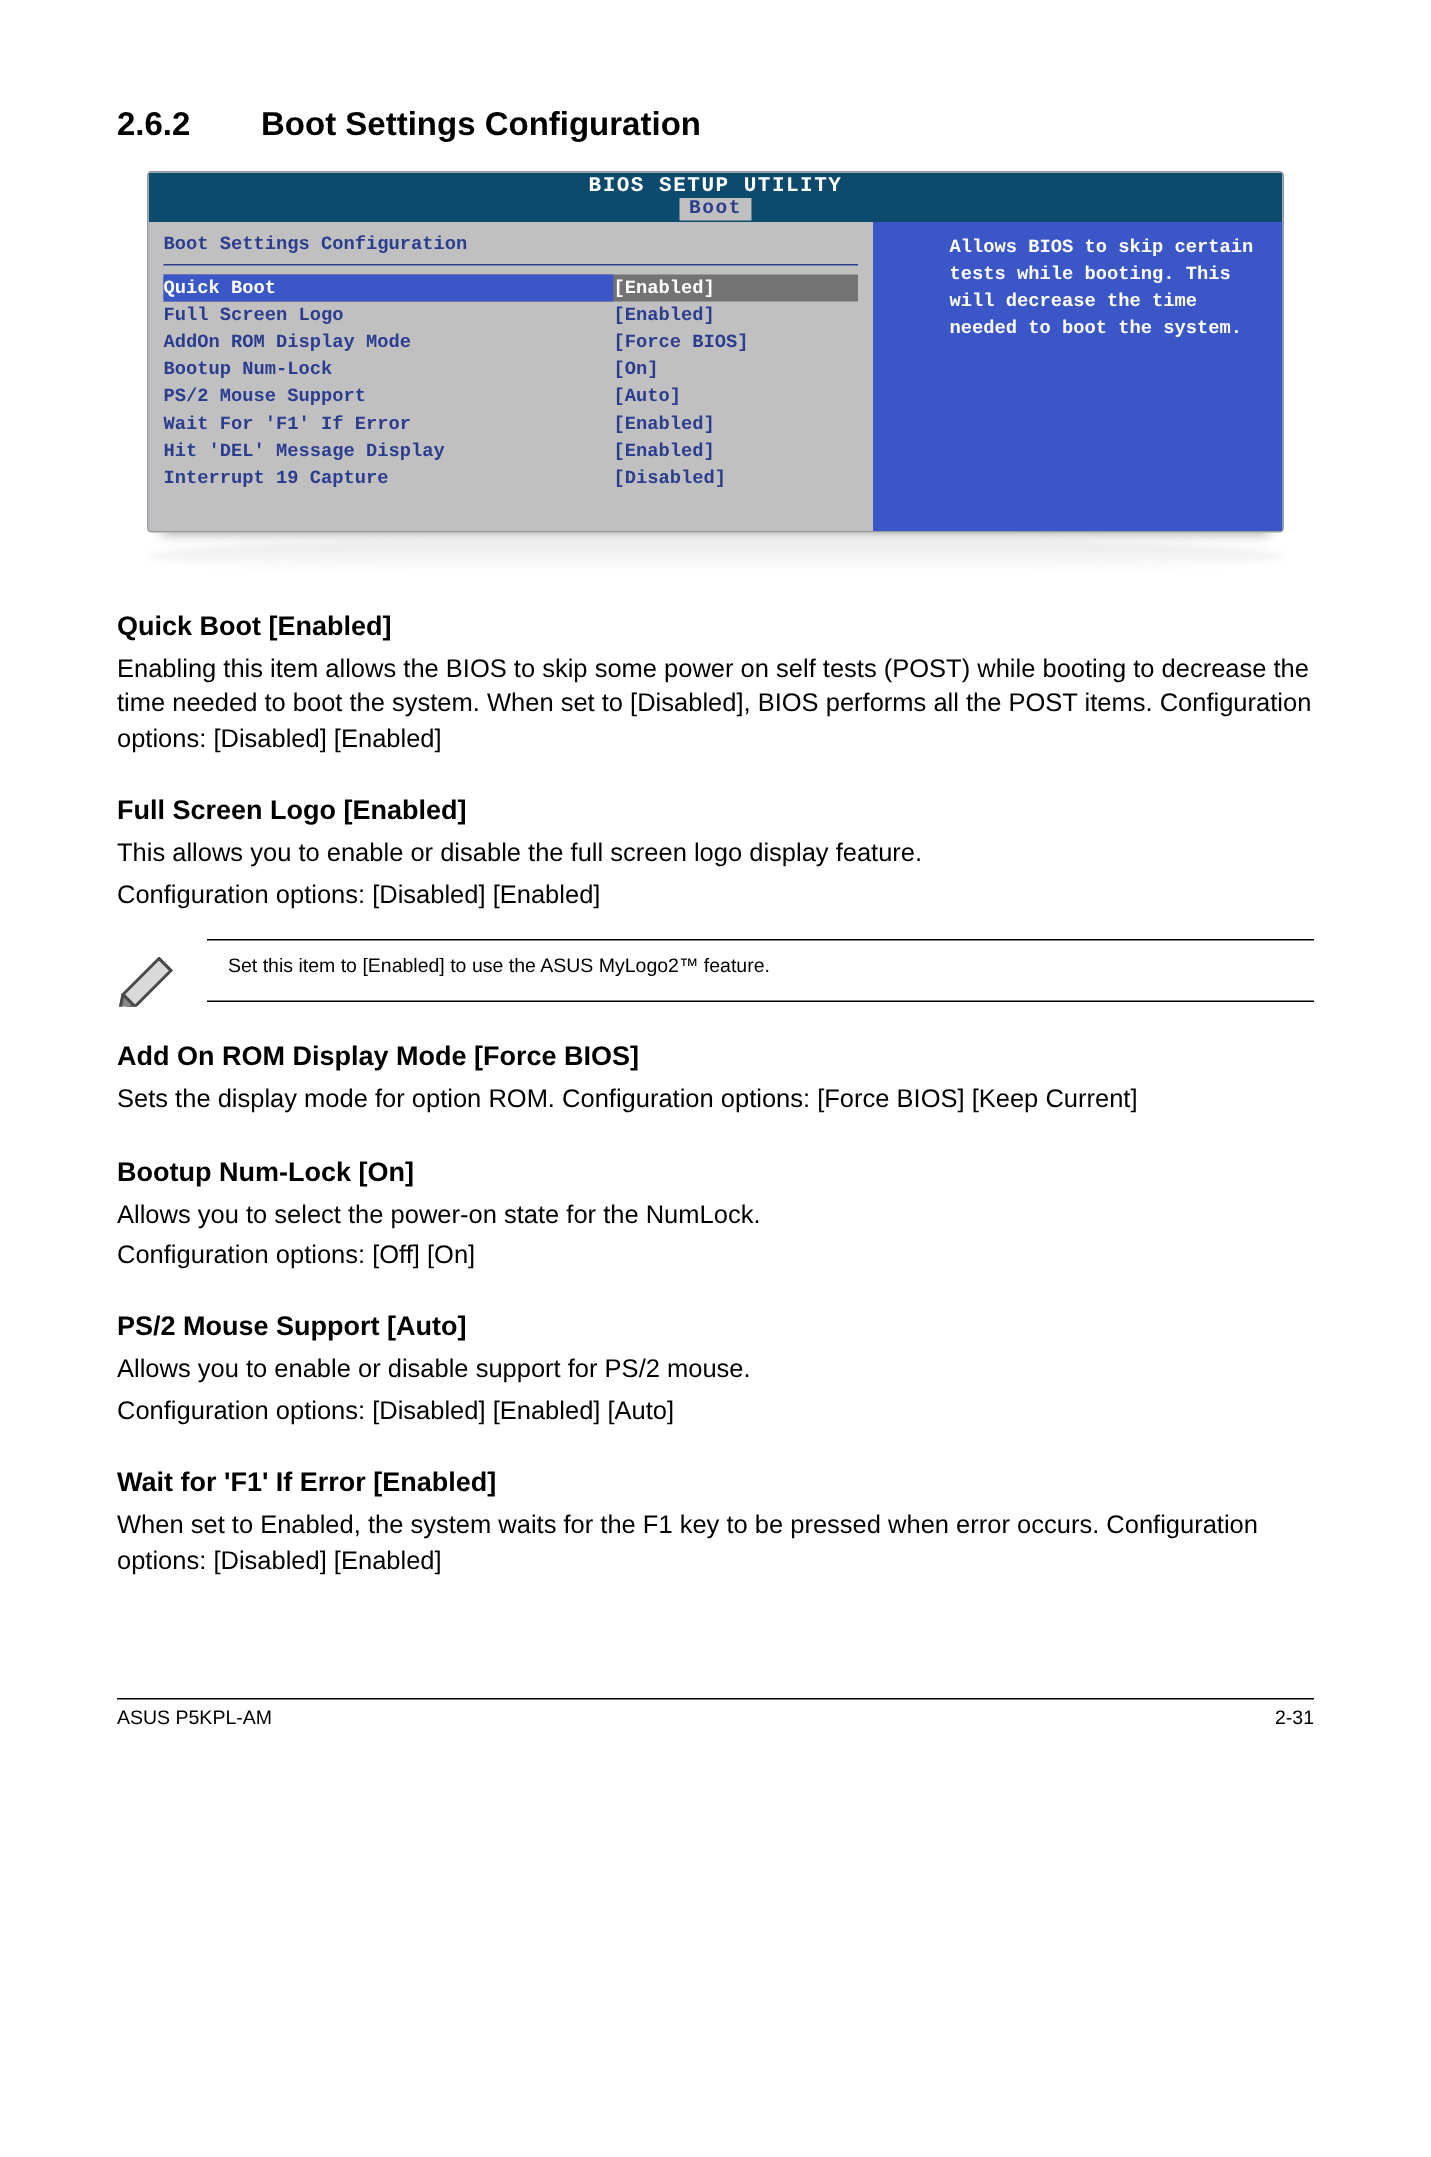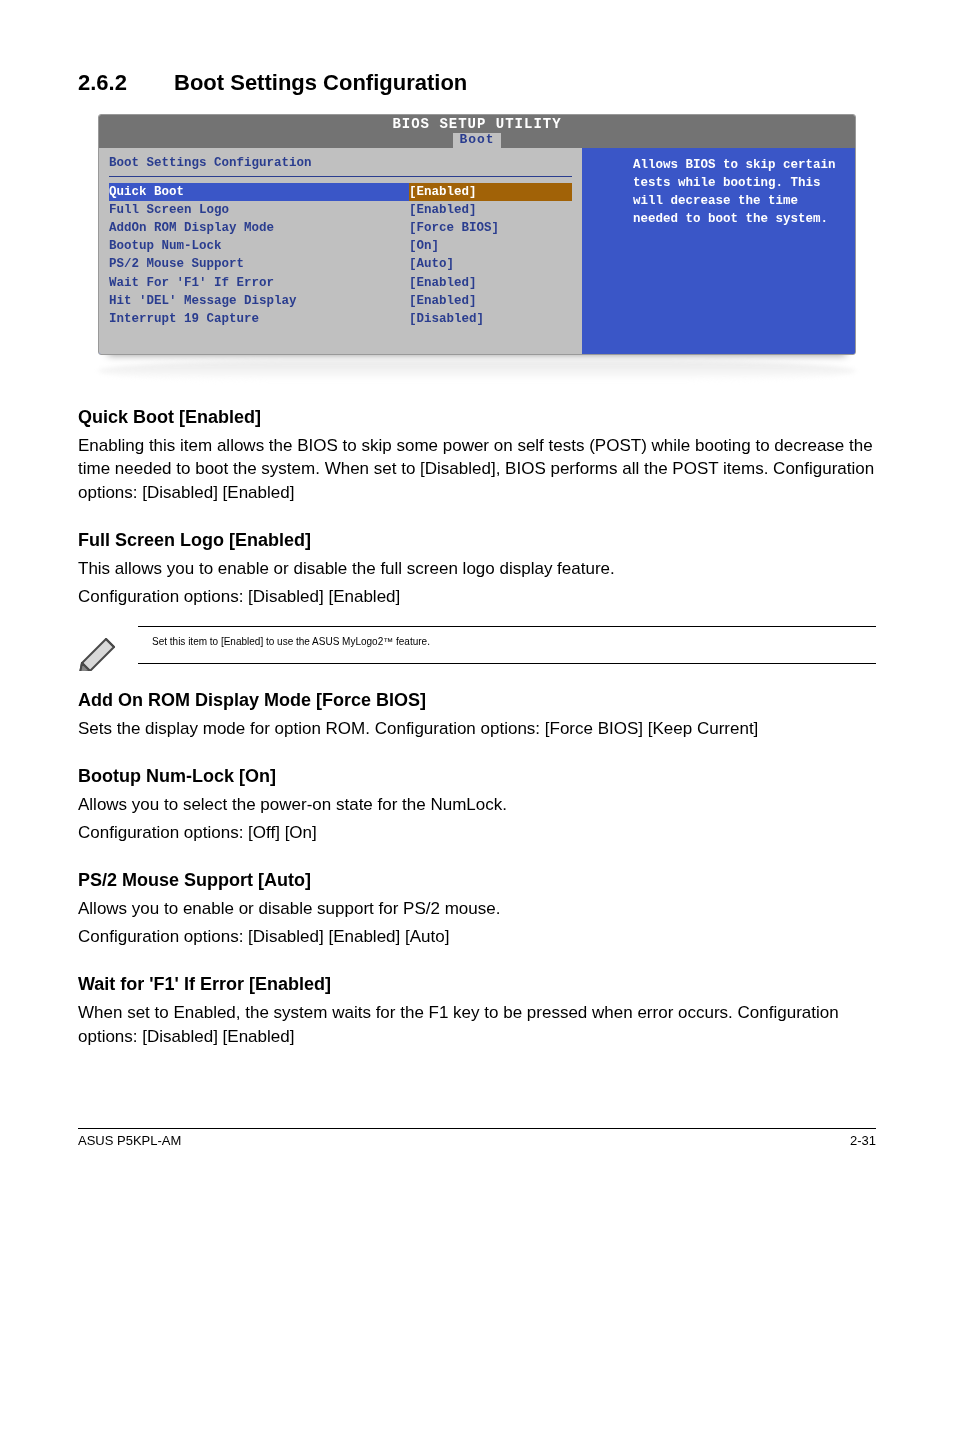--- a/index.html
+++ b/index.html
@@ -31,21 +31,21 @@
   
   .bios-box {
     margin: 0 20px 14px 20px;
     border: 1px solid #999;
     border-radius: 3px;
     overflow: hidden;
     box-shadow: 0 6px 6px -4px rgba(0,0,0,0.15) inset, 0 10px 8px -10px rgba(0,0,0,0.4);
     font-family: "Courier New", monospace;
   }
   .bios-title-bar {
-    background: #737373;
+    background: #0c4a6e;
     color: #fff;
     text-align: center;
     font-weight: bold;
     font-size: 14px;
     letter-spacing: 1px;
     padding: 2px 0 0 0;
     line-height: 1.1;
   }
   .bios-tab {
     display: inline-block;
@@ -71,21 +71,21 @@
   .bios-left .heading {
     color: #2a3d8f;
     font-weight: bold;
     border-bottom: 1px solid #2a3d8f;
     padding-bottom: 4px;
     margin-bottom: 6px;
   }
   .bios-row { display: flex; }
   .bios-label { width: 300px; }
   .bios-val { }
-  .sel { color: #fff; background: #a16207; padding: 0 4px 0 0; align-items: flex-end; }
+  .sel { color: #fff; background: #737373; padding: 0 4px 0 0; align-items: flex-end; }
   .sel .bios-label { background: #3a56c7; }
   .bios-right {
     width: 212px;
     background: #3a56c7;
     color: #fff;
     padding: 8px 10px 26px 10px;
     font-size: 12.5px;
     line-height: 1.45;
     font-weight: bold;
     margin-left: 41px;
@@ -206,21 +206,21 @@
     <div class="note-icon-col">
       <svg viewBox="0 0 48 40" width="48" height="40">
         <g fill="none" stroke="#4a4a4a" stroke-width="2" stroke-linejoin="round" stroke-linecap="round">
           <path d="M6 32 L30 8 L38 16 L14 40 L4 42 Z" fill="#d9d9d9"></path>
           <path d="M6 32 L14 40"></path>
           <path d="M30 8 L38 16"></path>
           <path d="M4 42 L6 32 L14 40 Z" fill="#888"></path>
         </g>
       </svg>
     </div>
-    <span class="body-text" style="font-size:10px">Set this item to [Enabled] to use the ASUS MyLogo2™ feature.</span>
+    <span class="body-text" style="font-size:13px">Set this item to [Enabled] to use the ASUS MyLogo2™ feature.</span>
   </div>
 
   <div class="sub-h">Add On ROM Display Mode [Force BIOS]</div>
   <p class="body-text">Sets the display mode for option ROM. Configuration options: [Force BIOS] [Keep Current]</p>
 
   <div class="sub-h">Bootup Num-Lock [On]</div>
   <p class="body-text">Allows you to select the power-on state for the NumLock.</p>
   <p class="body-text">Configuration options: [Off] [On]</p>
 
   <div class="sub-h">PS/2 Mouse Support [Auto]</div>

